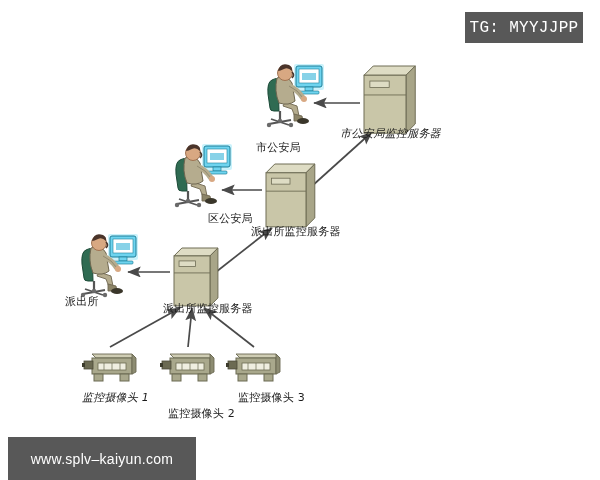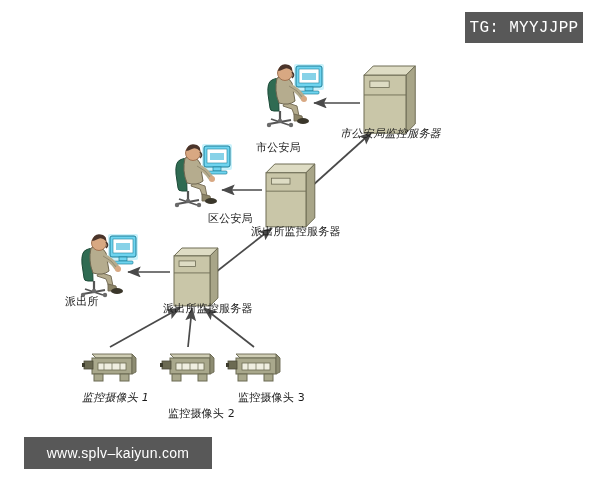--- a/index.html
+++ b/index.html
@@ -43,23 +43,22 @@
     letter-spacing: 0.3px;
   }
   #tg-badge {
     left: 465px; top: 12px;
     width: 118px; height: 31px;
     font-size: 16px;
     font-family: Liberation Mono, monospace;
   }
   #wm-badge {
     left: 8px; top: 437px;
-    width: 188px; height: 32px;
+    width: 188px; height: 43px;
     font-size: 14px;
-    margin-left: 16px;
   }
   svg.art { position:absolute; left:0; top:0; overflow: visible; }
   #arrows { position:absolute; left:0; top:0; width:600px; height:480px; }
 </style>
 </head>
 <body>
 
 <div id="canvas">
 
   <svg id="arrows" viewBox="0 0 600 480" xmlns="http://www.w3.org/2000/svg">

